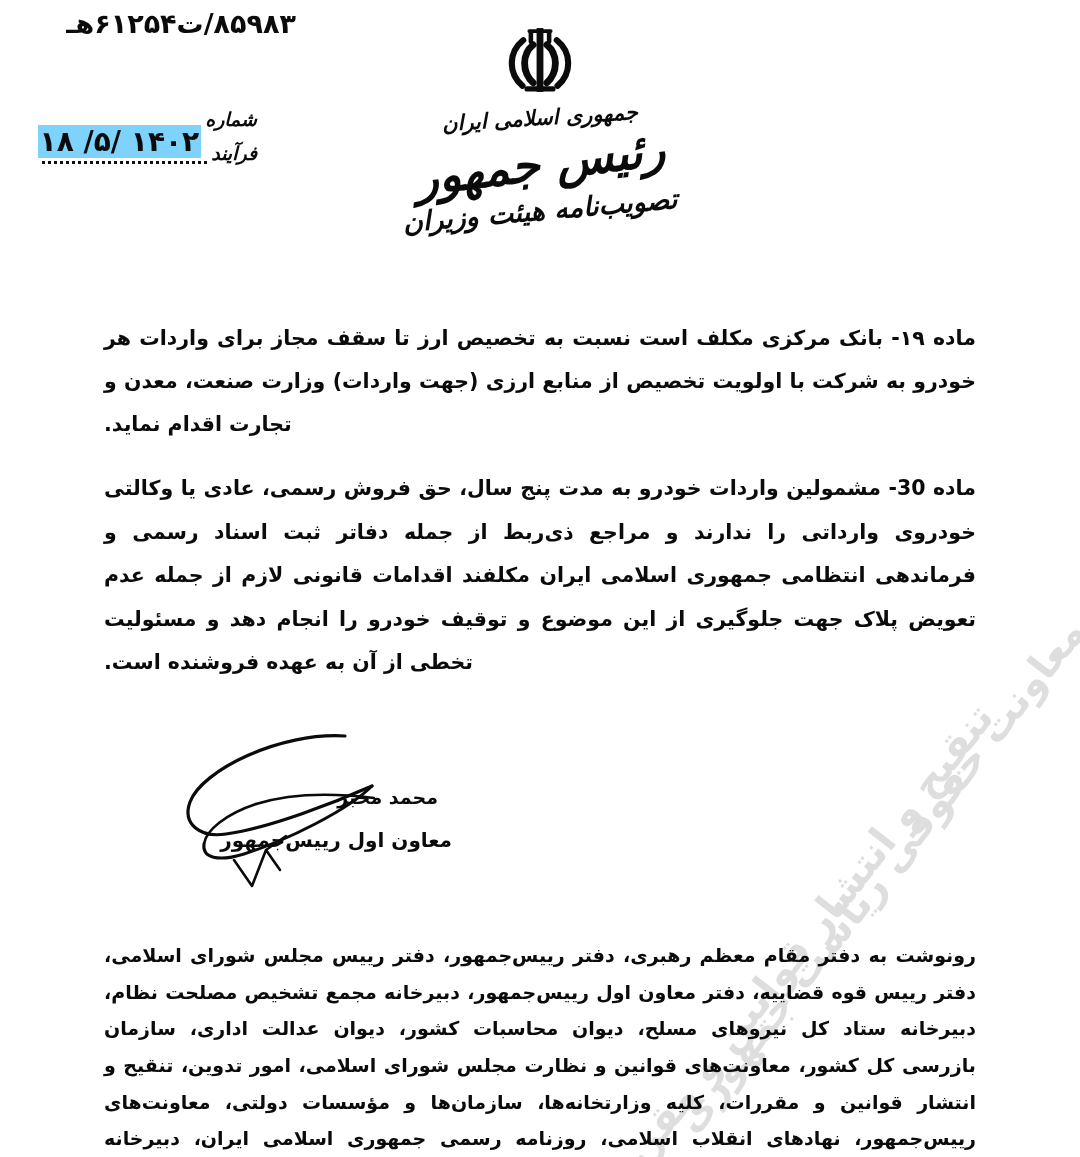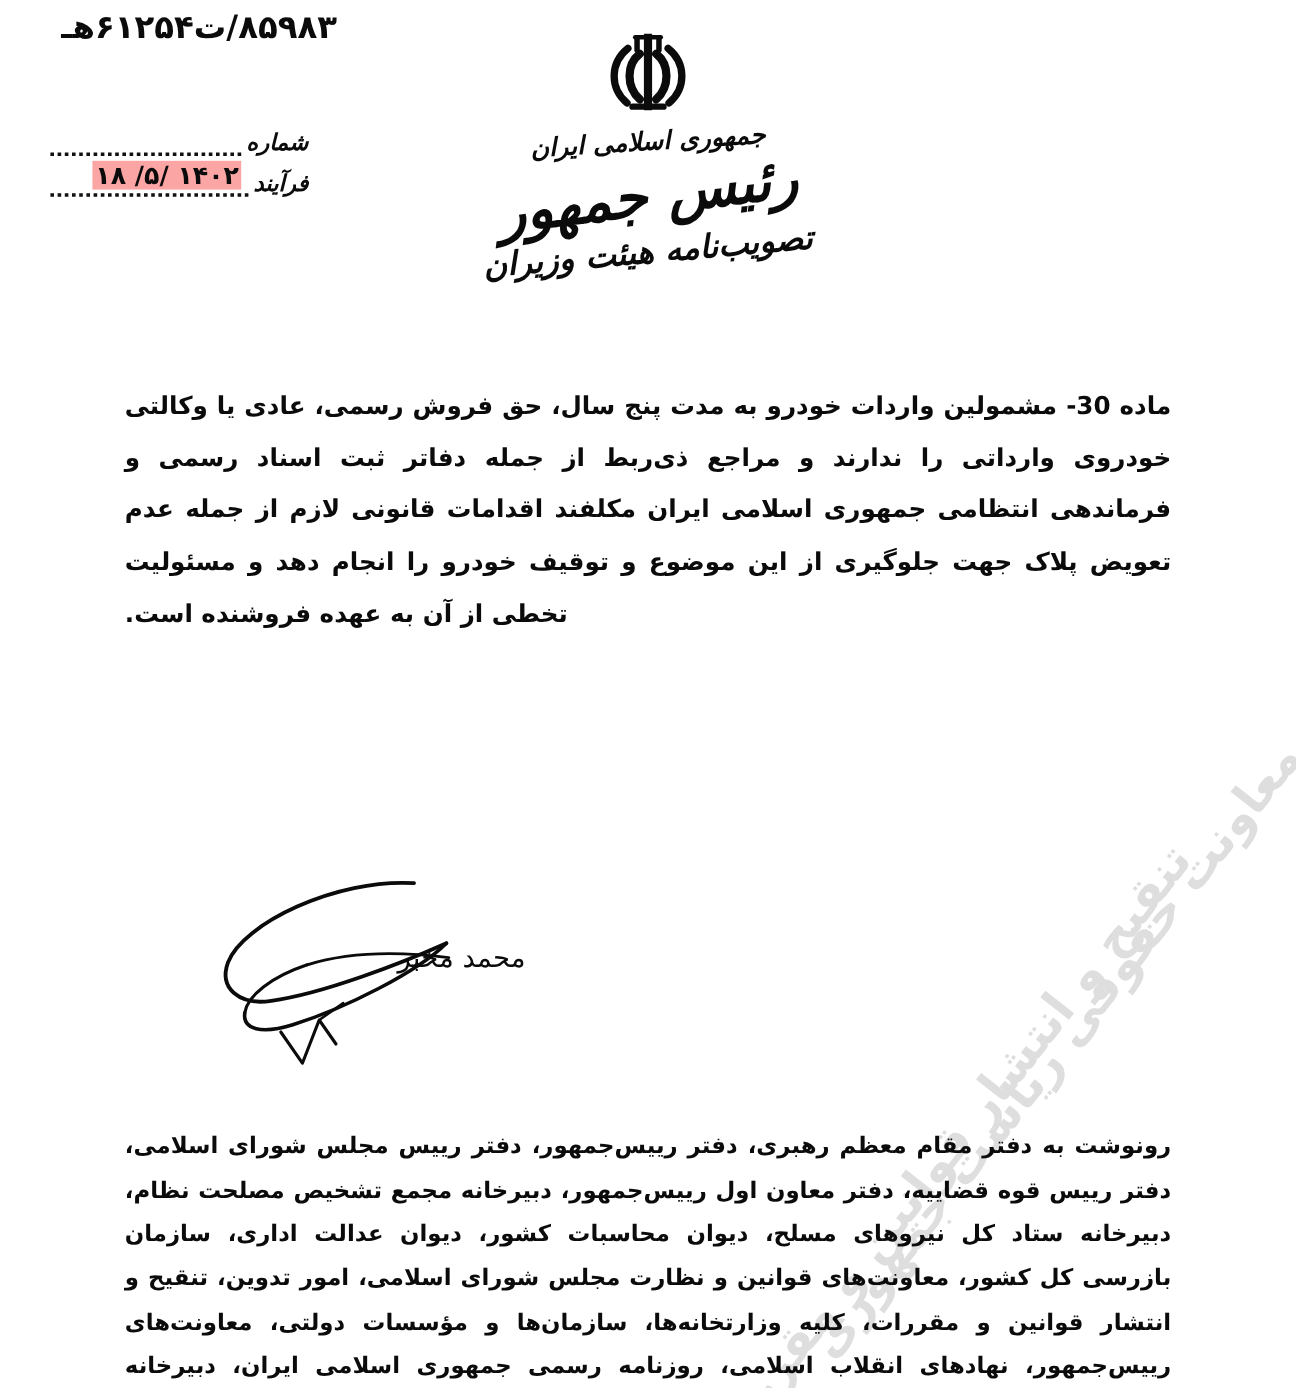--- a/index.html
+++ b/index.html
@@ -51,21 +51,21 @@
     transform: rotate(-52deg);
     transform-origin: right top;
   }
 
   
   .hdr-number {
     position: absolute;
     left: 36px;
     top: 8px;
     width: 260px;
-    text-align: center;
+    text-align: right;
     direction: rtl;
     font-size: 27px;
     font-weight: 700;
     letter-spacing: 0.5px;
     z-index: 3;
     white-space: nowrap;
   }
 
   .hdr-fields {
     position: absolute;
@@ -93,25 +93,25 @@
   .fld-dots {
     flex: 1 1 auto;
     border-bottom: 3px dotted #111;
     height: 14px;
     position: relative;
   }
   .fld-value {
     position: absolute;
     right: 6px;
     bottom: 3px;
-    font-size: 21px;
+    font-size: 28px;
     font-weight: 700;
     letter-spacing: 0.5px;
     white-space: nowrap;
-    background: #fca5a5;
+    background: #7dd3fc;
     padding: 0 2px;
   }
 
   
   .emblem-wrap {
     position: absolute;
     left: 0;
     top: 22px;
     width: 1080px;
     text-align: center;
@@ -182,22 +182,22 @@
     position: absolute;
     left: 0;
     top: 0;
     width: 300px;
     height: 180px;
   }
   .sig-name {
     position: absolute;
     right: 22px;
     top: 68px;
-    font-size: 23px;
-    font-weight: 400;
+    font-size: 19px;
+    font-weight: 700;
     direction: rtl;
     white-space: nowrap;
   }
   .sig-role {
     position: absolute;
     right: 8px;
     top: 110px;
     font-size: 20px;
     font-weight: 700;
     direction: rtl;
@@ -267,35 +267,37 @@
         <path d="M72 24 C92 40 92 68 73 84" stroke="#0b0b0b" stroke-width="8" fill="none" stroke-linecap="round"></path>
       </svg>
     </div>
     <div class="org-name">جمهوری اسلامی ایران</div>
     <div class="pres-title">رئیس جمهور</div>
     <div class="doc-kind">تصویب‌نامه هیئت وزیران</div>
   </div>
 
   <div class="body-wrap">
 
+    <p class="article"><span class="lead">ماده ۱۹-</span><span> بانک مرکزی مکلف است نسبت به تخصیص ارز تا سقف مجاز برای واردات هر خودرو به شرکت با اولویت تخصیص از منابع ارزی (جهت واردات) وزارت صنعت، معدن و تجارت اقدام نماید.</span></p>
 
     <p class="article"><span class="lead">ماده 30-</span><span> مشمولین واردات خودرو به مدت پنج سال، حق فروش رسمی، عادی یا وکالتی خودروی وارداتی را ندارند و مراجع ذی‌ربط از جمله دفاتر ثبت اسناد رسمی و فرماندهی انتظامی جمهوری اسلامی ایران مکلفند اقدامات قانونی لازم از جمله عدم تعویض پلاک جهت جلوگیری از این موضوع و توقیف خودرو را انجام دهد و مسئولیت تخطی از آن به عهده فروشنده است.</span></p>
 
 
   </div>
 
   <div class="sig-block">
     <svg class="sig-scribble" viewBox="0 0 300 180" aria-hidden="true">
       <path d="M185 18 C120 14 42 52 30 84 C22 106 40 120 66 116 C110 110 176 84 212 68" stroke="#0b0b0b" stroke-width="3.2" fill="none" stroke-linecap="round"></path>
       <path d="M212 68 C188 92 128 122 84 136 C58 144 42 140 44 126" stroke="#0b0b0b" stroke-width="3" fill="none" stroke-linecap="round"></path>
       <path d="M44 126 C46 112 66 96 96 86" stroke="#0b0b0b" stroke-width="2.6" fill="none" stroke-linecap="round"></path>
       <path d="M96 86 C128 76 166 74 214 80" stroke="#0b0b0b" stroke-width="2.4" fill="none" stroke-linecap="round"></path>
       <path d="M74 142 L92 168 L106 132 L120 152" stroke="#0b0b0b" stroke-width="2.6" fill="none" stroke-linecap="round" stroke-linejoin="round"></path>
       <path d="M106 132 L126 118" stroke="#0b0b0b" stroke-width="2.2" fill="none" stroke-linecap="round"></path>
     </svg>
     <div class="sig-name">محمد مخبر</div>
+    <div class="sig-role">معاون اول رییس‌جمهور</div>
   </div>
 
   <div class="dist-wrap">
     <p class="dist-text">رونوشت به دفتر مقام معظم رهبری، دفتر رییس‌جمهور، دفتر رییس مجلس شورای اسلامی، دفتر رییس قوه قضاییه، دفتر معاون اول رییس‌جمهور، دبیرخانه مجمع تشخیص مصلحت نظام، دبیرخانه ستاد کل نیروهای مسلح، دیوان محاسبات کشور، دیوان عدالت اداری، سازمان بازرسی کل کشور، معاونت‌های قوانین و نظارت مجلس شورای اسلامی، امور تدوین، تنقیح و انتشار قوانین و مقررات، کلیه وزارتخانه‌ها، سازمان‌ها و مؤسسات دولتی، معاونت‌های رییس‌جمهور، نهادهای انقلاب اسلامی، روزنامه رسمی جمهوری اسلامی ایران، دبیرخانه شورای اطلاع‌رسانی دولت و دفتر هیئت دولت ابلاغ می‌شود.</p>
   </div>
 
 </div>
 
 </body></html>

